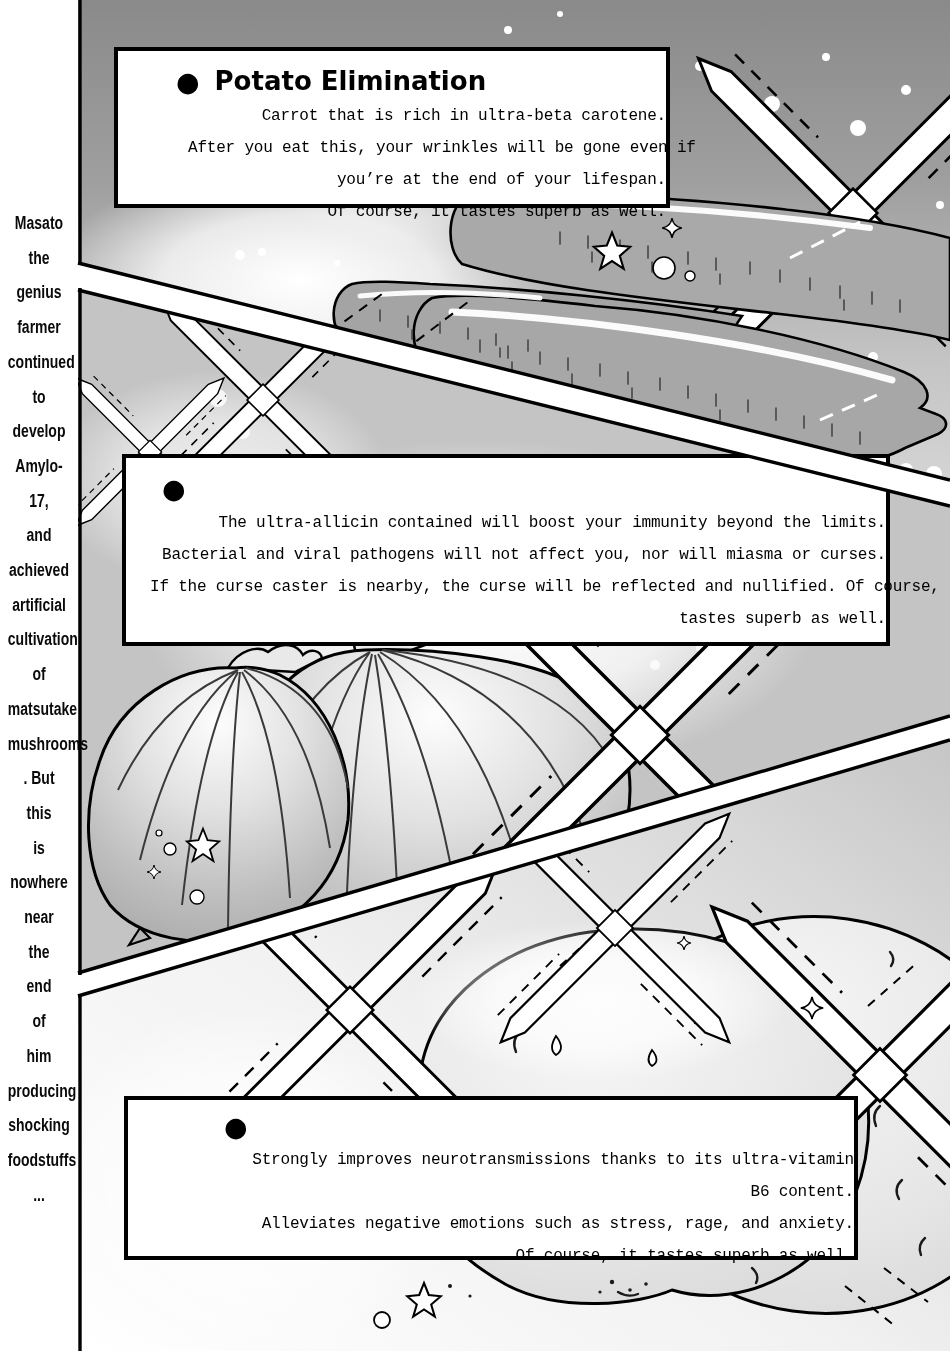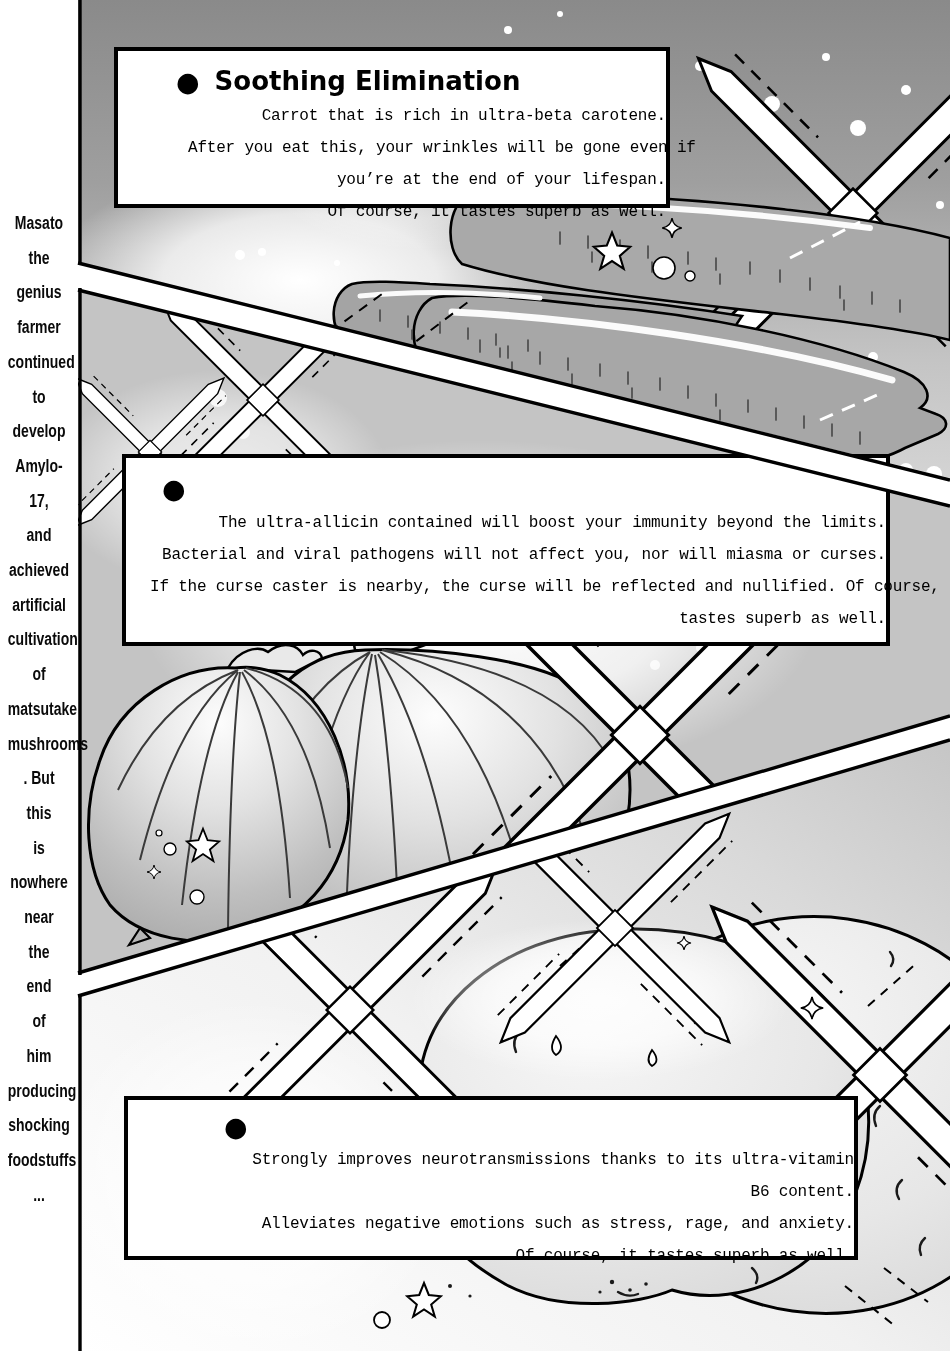--- a/index.html
+++ b/index.html
@@ -285,21 +285,21 @@
 of
 him
 producing
 shocking
 foodstuffs
 ...</div>
 
 <div class="info-box" id="box-carrot">
   <div class="box-title">
     <span class="bullet">●</span>
-    <span>Soothing Elimination</span>
+    <span>Potato Elimination</span>
   </div>
   <div class="box-body">Carrot that is rich in ultra-beta carotene.
 After you eat this, your wrinkles will be gone even if
 you’re at the end of your lifespan.
 Of course, it tastes superb as well.</div>
 </div>
 
 <div class="info-box" id="box-onion">
   <div class="box-title">
     <span class="bullet">●</span>

